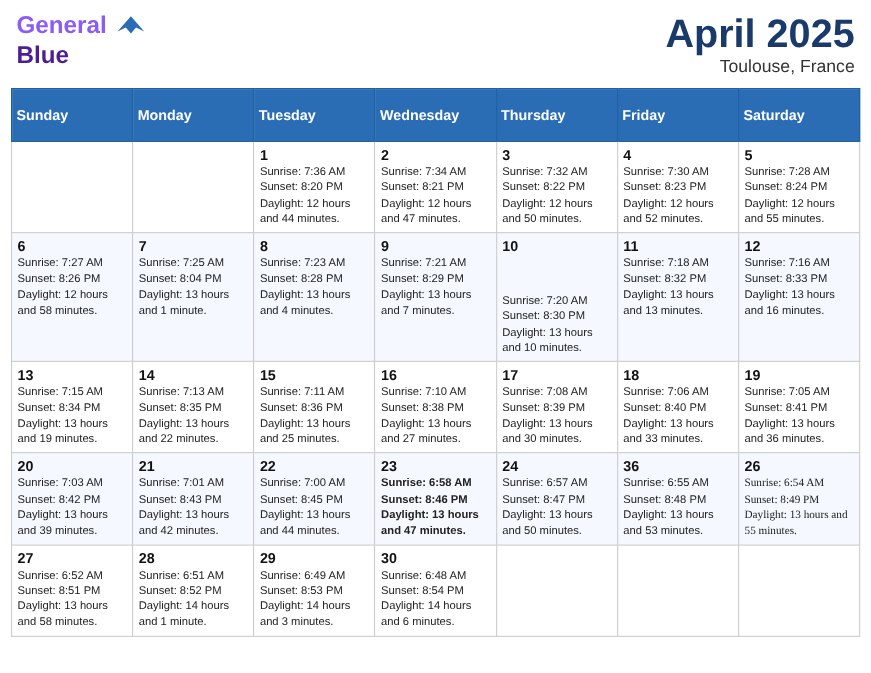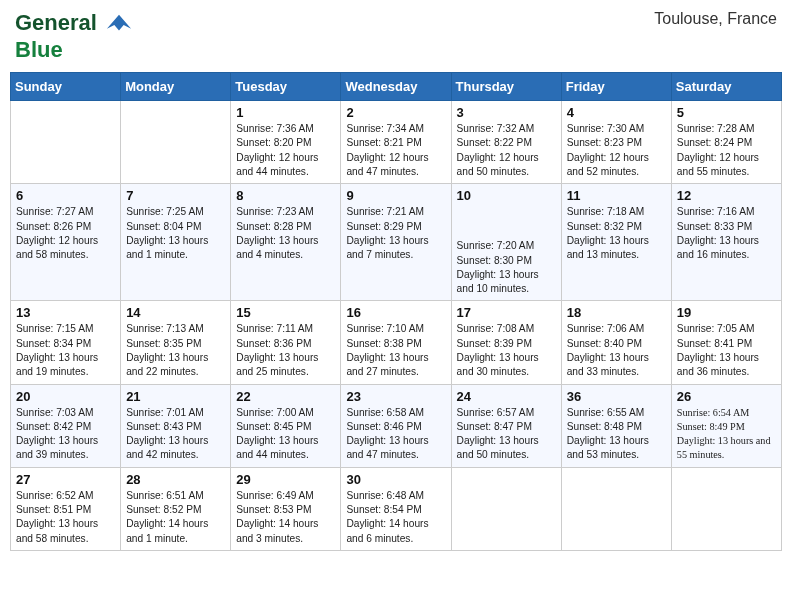--- a/index.html
+++ b/index.html
@@ -21,21 +21,21 @@
       display: flex;
       align-items: center;
     }
     .logo-text {
       font-size: 22px;
       font-weight: bold;
       color: #1a3a6b;
       line-height: 1.1;
     }
     .logo-text span {
-      color: #14532d;
+      color: #8b5cf6;
     }
     .logo-icon {
       width: 28px;
       height: 28px;
       margin-left: 2px;
     }
     .title-block {
       text-align: right;
     }
     .month-title {
@@ -50,21 +50,21 @@
     .calendar {
       width: 100%;
       border-collapse: collapse;
       border: 1px solid #ccc;
     }
     .calendar th {
       background-color: #2a6db5;
       color: #fff;
       font-size: 13px;
       font-weight: bold;
-      padding: 6px 4px;
+      padding: 16px 4px;
       text-align: left;
       border: 1px solid #2060a0;
     }
     .calendar td {
       vertical-align: top;
       border: 1px solid #ccc;
       padding: 4px 5px;
       width: 108px;
       min-height: 80px;
       background: #fff;
@@ -94,25 +94,26 @@
 <div class="header">
   <div class="logo">
     <div>
       <div class="logo-text">
         <span>General</span>
         <svg class="logo-icon" viewBox="0 0 30 30" style="display:inline-block;vertical-align:middle;">
           <polygon points="15,5 28,20 20,16 15,22 10,16 2,20" fill="#2a6db5"></polygon>
         </svg>
       </div>
       <div class="logo-text">
-        <span style="color:#15803d;margin-top:44px;">Blue</span>
+        <span style="color:#4c1d95;margin-top:44px;">Blue</span>
       </div>
     </div>
   </div>
   <div class="title-block">
+    <div class="month-title">April 2025</div>
     <div class="subtitle">Toulouse, France</div>
   </div>
 </div>
 
 <table class="calendar">
   <thead>
     <tr>
     <th>Sunday</th>
         <th>Monday</th>
         <th>Tuesday</th>
@@ -259,21 +260,21 @@
 Daylight: 13 hours and 42 minutes.</div>
         </td>
         <td>
           <span class="day-number">22</span>
           <div class="day-info" style="white-space: pre-line;">Sunrise: 7:00 AM
 Sunset: 8:45 PM
 Daylight: 13 hours and 44 minutes.</div>
         </td>
         <td>
           <span class="day-number">23</span>
-          <div class="day-info" style="white-space: pre-line;">Sunrise: 6:58 AM
+          <div class="day-info" style="white-space: pre-line; font-weight: bold;">Sunrise: 6:58 AM
 Sunset: 8:46 PM
 Daylight: 13 hours and 47 minutes.</div>
         </td>
         <td>
           <span class="day-number">24</span>
           <div class="day-info" style="white-space: pre-line;">Sunrise: 6:57 AM
 Sunset: 8:47 PM
 Daylight: 13 hours and 50 minutes.</div>
         </td>
         <td>

